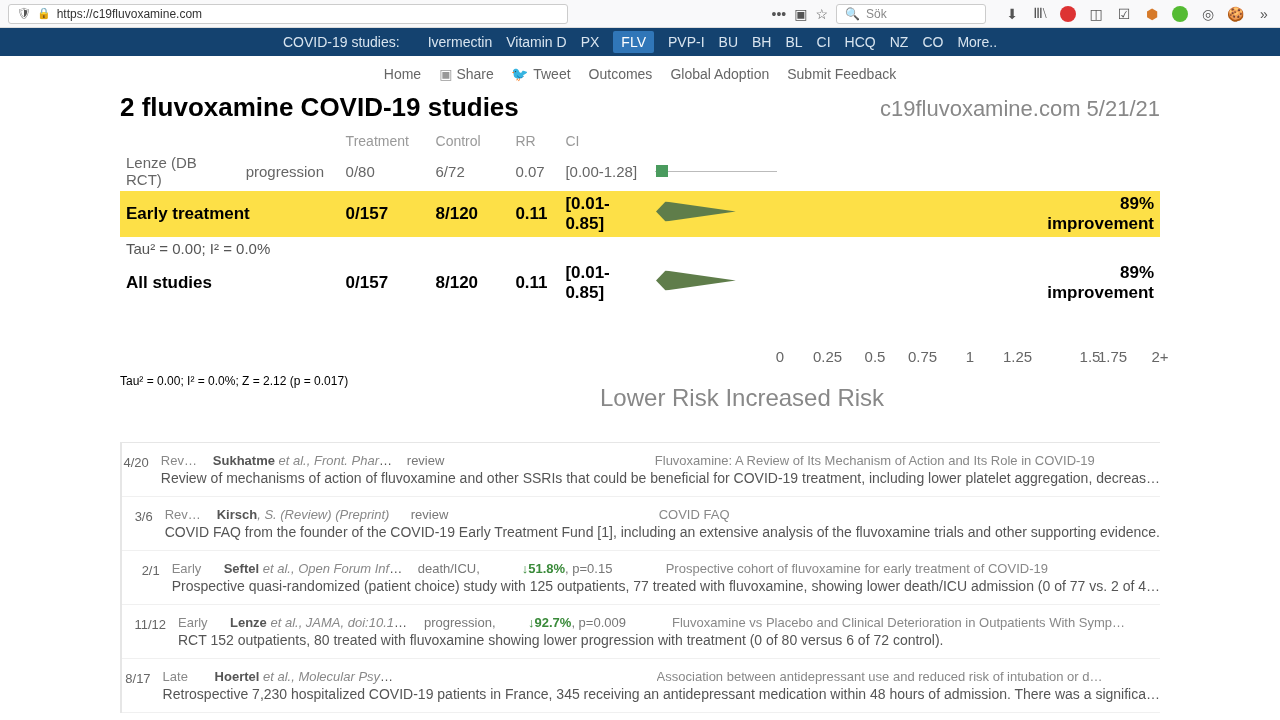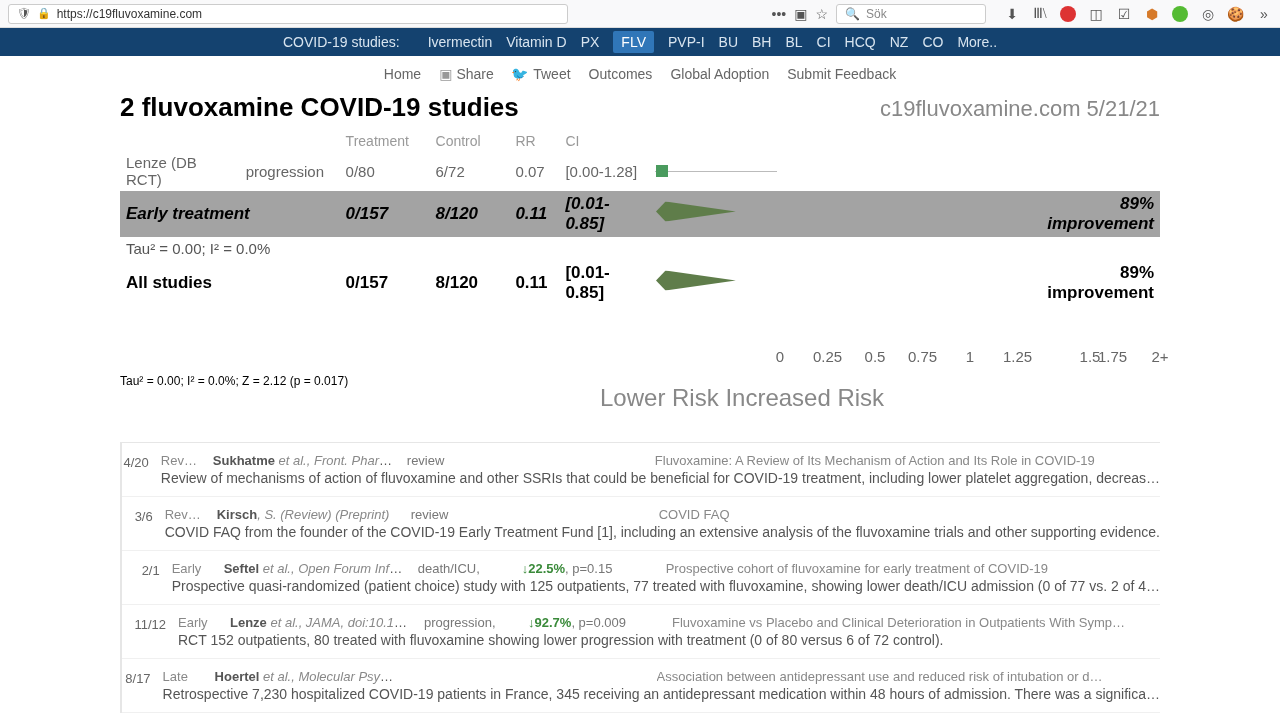--- a/index.html
+++ b/index.html
@@ -127,21 +127,21 @@
     <td>0.07</td>
     <td>[0.00-1.28]</td>
     <td>
             <div class="plot-cell">
       <div class="plot-line" style="left:0px; width:121.60000000000001px"></div>
       <div class="plot-marker" style="left:6.65px"></div>
     </div>
           </td>
     <td></td>
         </tr>
-        <tr class="summary" style="background: #a3a3a3; font-style: italic;">
+        <tr class="summary" style="background: #fde047;">
     <td colspan="2" style="font-weight:700">Early treatment</td>
     <td>0/157</td>
     <td>8/120</td>
     <td>0.11</td>
     <td>[0.01-0.85]</td>
     <td>
             <div class="plot-cell">
       <div class="plot-diamond" style="left:0.9500000000000001px;">
         <svg width="79.8" height="20">
                   <polygon points="0,10 9.575999999999999,0 79.8,10 9.575999999999999,20"></polygon>
@@ -224,21 +224,21 @@
       <div class="study-desc">COVID FAQ from the founder of the COVID-19 Early Treatment Fund [1], including an extensive analysis of the fluvoxamine trials and other supporting evidence.</div>
     </div>
       </div>
       <div class="study-item">
     <div class="study-date">2/1</div>
     <div class="study-body">
       <div class="study-head">
         <span class="tag">Early</span>
         <span class="auth"><b>Seftel</b><i> et al., Open Forum Infec…</i></span>
         <span class="out">death/ICU,</span>
-        <span class="eff"><span class="down">↓22.5%</span>, p=0.15</span>
+        <span class="eff"><span class="down">↓51.8%</span>, p=0.15</span>
         <span class="title">Prospective cohort of fluvoxamine for early treatment of COVID-19</span>
       </div>
       <div class="study-desc">Prospective quasi-randomized (patient choice) study with 125 outpatients, 77 treated with fluvoxamine, showing lower death/ICU admission (0 of 77 vs. 2 of 4…</div>
     </div>
       </div>
       <div class="study-item">
     <div class="study-date">11/12</div>
     <div class="study-body">
       <div class="study-head">
         <span class="tag">Early</span>

